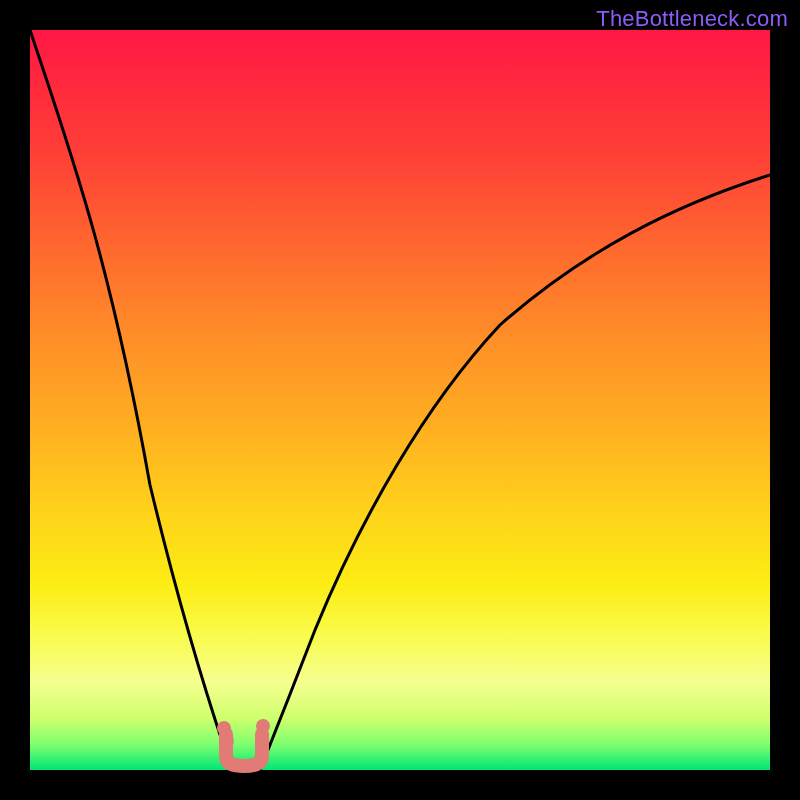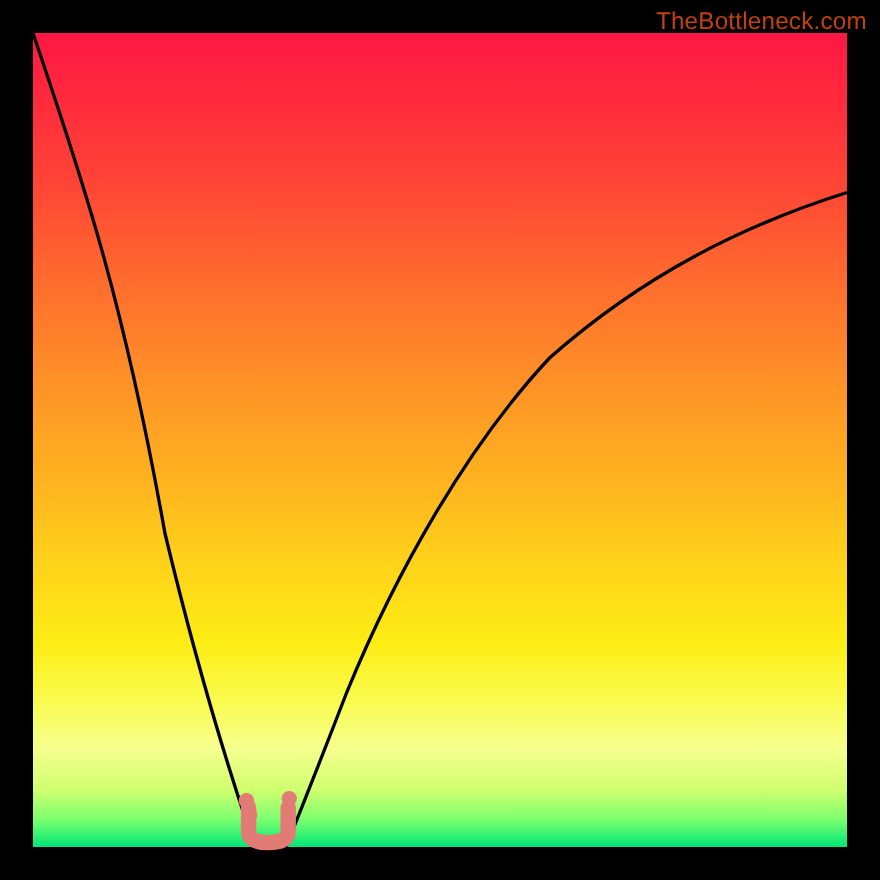--- a/index.html
+++ b/index.html
@@ -40,21 +40,21 @@
       #f6ff8f 88%,
       #cfff6e 93%,
       #7fff6e 96.5%,
       #00e676 100%
     );
   }
   .watermark {
     position: absolute;
     top: 6px;
     right: 12px;
-    color: #c2410c;
+    color: #8b5cf6;
     font-size: 22px;
     letter-spacing: 0.2px;
     font-weight: 500;
     user-select: none;
   }
   svg.curves {
     position: absolute;
     left: 0;
     top: 0;
     width: 740px;

